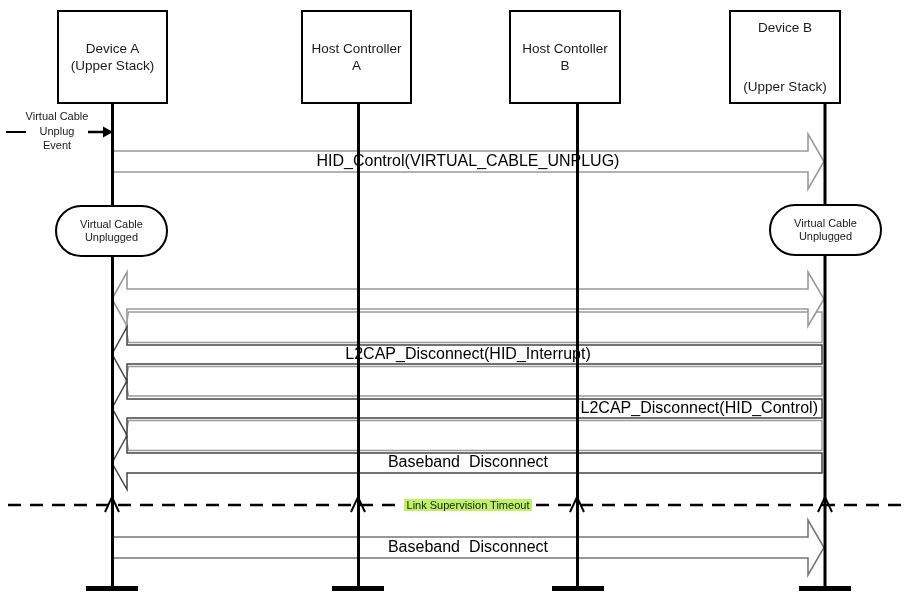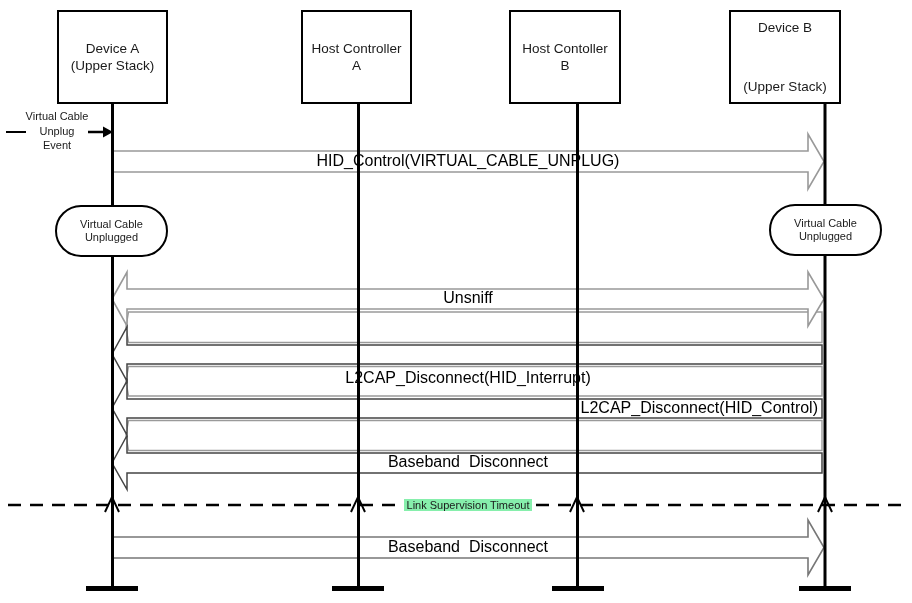--- a/index.html
+++ b/index.html
@@ -25,21 +25,21 @@
     font-size:11px;line-height:13px;text-align:center;
   }
   .event-label{
     position:absolute;left:14px;top:109px;width:86px;text-align:center;
     font-size:11px;line-height:14.5px;
   }
   .timeout-label{
     position:absolute;left:118px;top:498px;width:700px;height:14px;text-align:center;
     font-size:11px;line-height:14px;
   }
-  .timeout-label span{background:#86efac;padding:0 3px;}
+  .timeout-label span{background:#bef264;padding:0 3px;}
 </style>
 </head>
 <body>
 
 <div class="stage">
 
   <svg width="912" height="603" viewBox="0 0 912 603">
 
     <g fill="#ffffff" stroke="#9a9a9a" stroke-width="1.4">
       <path d="M822 312 H128.5 L126 327 L128.5 342.5 H822 Z"></path>
@@ -113,22 +113,21 @@
   <div class="oval" style="left:55px;top:205px;">
     <span>Virtual Cable</span>
     <span>Unplugged</span>
   </div>
   <div class="oval" style="left:769px;top:204px;">
     <span>Virtual Cable</span>
     <span>Unplugged</span>
   </div>
 
   <div class="msg-label" style="top:154px;">HID_Control(VIRTUAL_CABLE_UNPLUG)</div>
-  <div class="msg-label" style="top:291px;">Unsniff</div>
-  <div class="msg-label" style="top:347px;margin-top:24px;">L2CAP_Disconnect(HID_Interrupt)</div>
+  <div class="msg-label" style="top:347px;">L2CAP_Disconnect(HID_Interrupt)</div>
   <div class="msg-label" style="top:401px;text-align:right;">L2CAP_Disconnect(HID_Control)</div>
   <div class="msg-label" style="top:455px;">Baseband  Disconnect</div>
   <div class="msg-label" style="top:540px;">Baseband  Disconnect</div>
 
   <div class="timeout-label">
     <span>Link Supervision Timeout</span>
   </div>
 
 </div>
 

